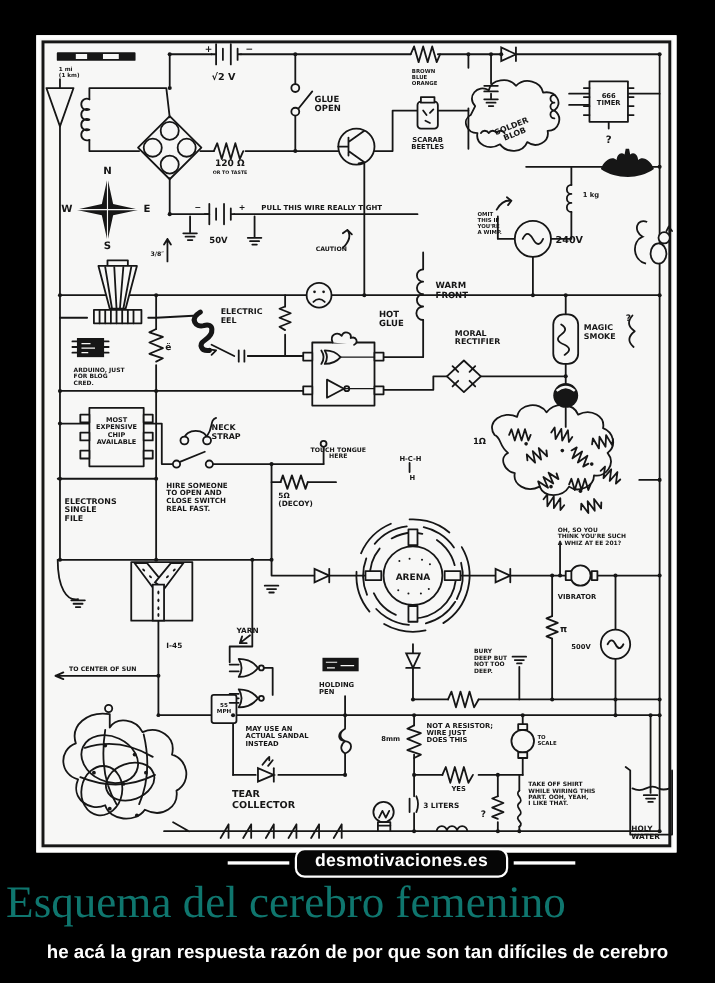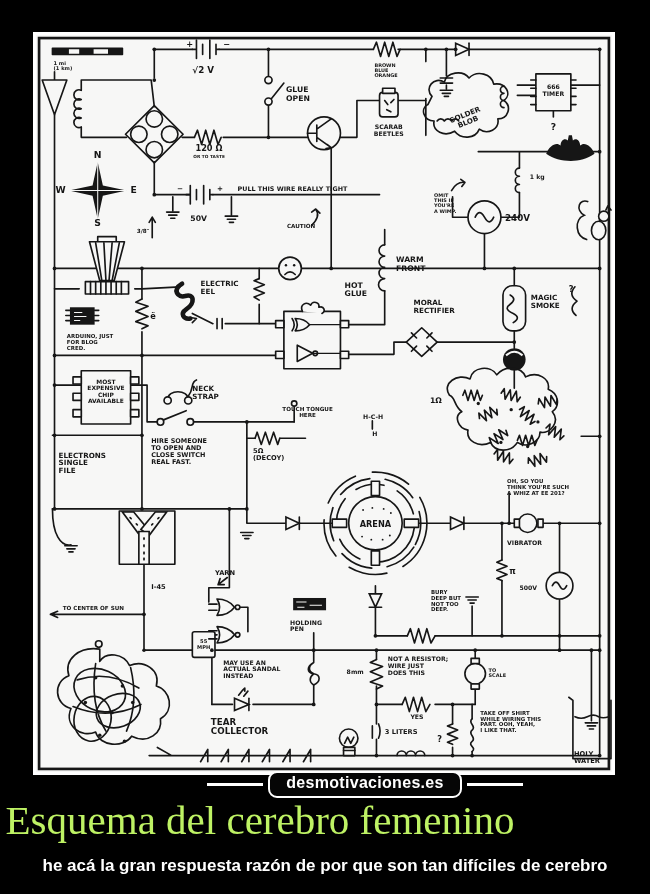--- a/index.html
+++ b/index.html
@@ -15,21 +15,21 @@
   text{font-family:"DejaVu Sans",sans-serif;font-weight:700;fill:#161616;}
   
   .ribbon-row{position:absolute;top:771px;left:0;width:650px;height:26px;
               display:flex;align-items:center;justify-content:center;gap:5px;z-index:5;padding-left:40px;}
   .ribbon-line{width:56px;height:3px;background:#fff;}
   .ribbon{background:#060606;border:2px solid #fff;border-radius:9px;
           color:#fff;font-size:16px;font-weight:700;letter-spacing:.3px;
           padding:0 16px 3px 16px;line-height:20px;}
   .title{position:absolute;top:796px;left:0;width:520px;text-align:center;
          font-family:"Liberation Serif",serif;font-weight:400;
-         font-size:41px;color:#bef264;margin:0;}
+         font-size:41px;color:#0f766e;margin:0;}
   .subtitle{position:absolute;top:856px;left:0;width:650px;text-align:center;
             font-size:17px;font-weight:700;color:#fff;margin:0;}
 </style>
 </head>
 <body>
 
 <div class="poster">
 
   <div class="photo">
     <svg viewBox="0 0 560 720" preserveAspectRatio="none">

